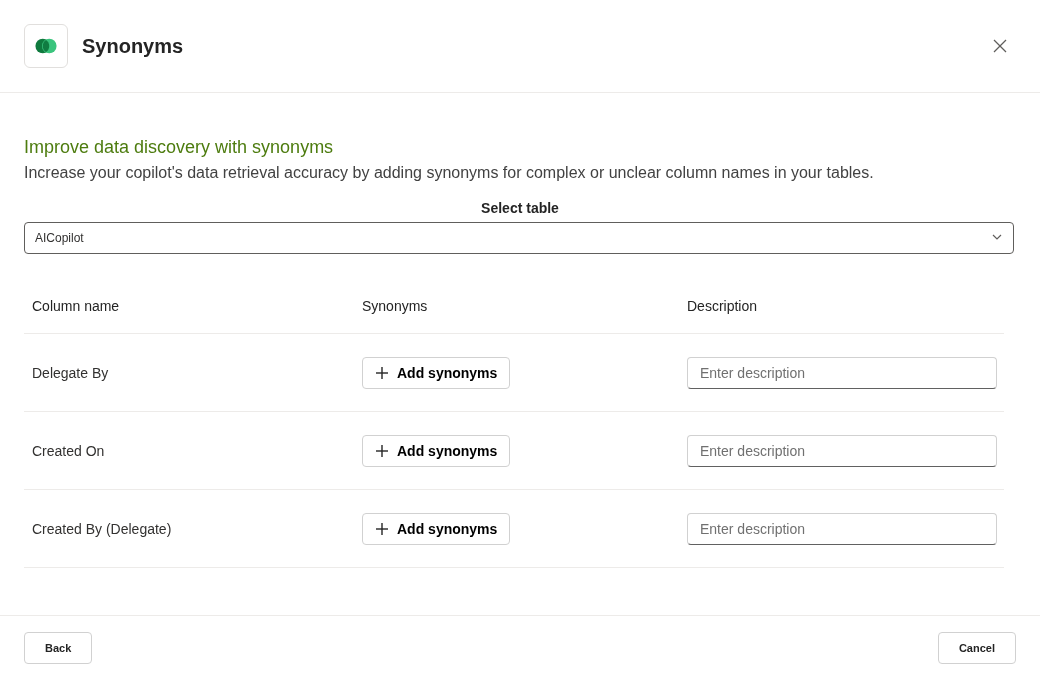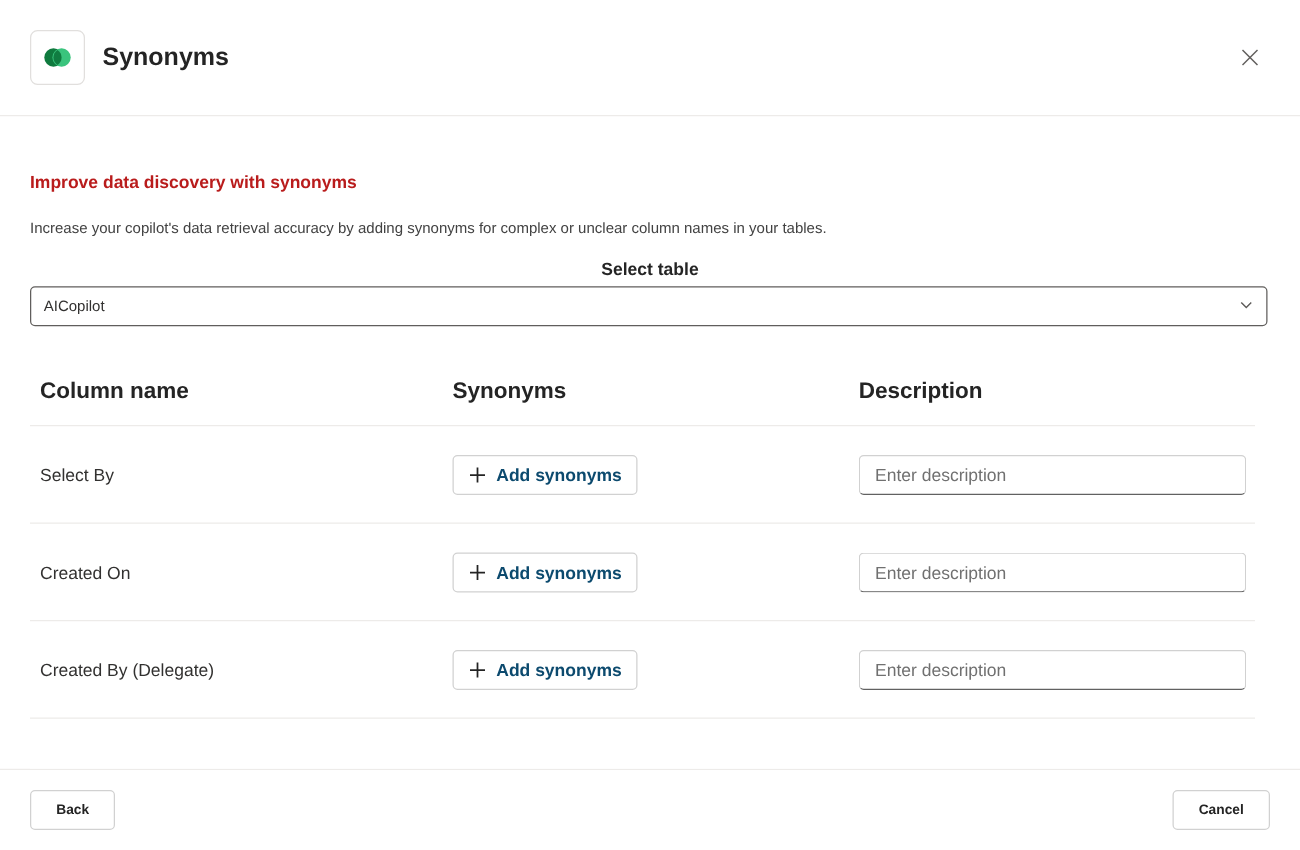--- a/index.html
+++ b/index.html
@@ -41,26 +41,26 @@
     cursor: pointer;
     color: #605e5c;
   }
   .body {
     padding: 24px 24px 0 24px;
     flex: 1;
     overflow: hidden;
     display: flex; flex-direction: column;
   }
   .section-title {
-    font-size: 14px; font-weight: 700; color: #b91c1c;
+    font-size: 18px; font-weight: 400; color: #4d7c0f;
     margin: 20px 0 6px 0;
   }
   .section-sub {
-    font-size: 12px; color: #424242;
-    margin: 16px 0 18px 0;
+    font-size: 16px; color: #424242;
+    margin: 0 0 18px 0;
   }
   .field-label {
     font-size: 14px; font-weight: 600; color: #242424;
     margin-bottom: 6px;
     text-align: center;
   }
   .select {
     width: 990px;
     height: 32px;
     border: 1px solid #605e5c;
@@ -90,33 +90,33 @@
     align-items: center;
     min-height: 78px;
     border-bottom: 1px solid #edebe9;
     padding: 0 8px;
   }
   .trow.head {
     min-height: 56px;
     border-bottom: 1px solid #edebe9;
   }
   .th {
-    font-size: 18px; font-weight: 700; color: #242424;
+    font-size: 14px; font-weight: 400; color: #242424;
   }
   .td-colname {
     font-size: 14px; color: #323130;
   }
   .add-syn-btn {
     display: inline-flex; align-items: center; gap: 8px;
     height: 32px;
     padding: 0 12px;
     border: 1px solid #d1d1d1;
     border-radius: 4px;
     background: #fff;
-    font-size: 14px; font-weight: 600; color: #0c4a6e;
+    font-size: 14px; font-weight: 600; color: #000000;
     cursor: pointer;
     width: fit-content;
   }
   .desc-input {
     width: 310px; height: 32px;
     border: 1px solid #d1d1d1;
     border-bottom: 1px solid #616161;
     border-radius: 4px;
     padding: 0 12px;
     font-size: 14px;
@@ -184,21 +184,21 @@
 
     <div class="table-area">
       <div class="tbl">
         <div class="trow head">
           <div class="th">Column name</div>
           <div class="th">Synonyms</div>
           <div class="th">Description</div>
         </div>
 
         <div class="trow">
-          <div class="td-colname">Select By</div>
+          <div class="td-colname">Delegate By</div>
           <div>
             <button class="add-syn-btn">
               <svg width="14" height="14" viewBox="0 0 14 14">
                   <line x1="7" y1="1" x2="7" y2="13" stroke="#242424" stroke-width="1.4"></line>
                   <line x1="1" y1="7" x2="13" y2="7" stroke="#242424" stroke-width="1.4"></line>
                 </svg>
               <span>Add synonyms</span>
             </button>
           </div>
           <div>

